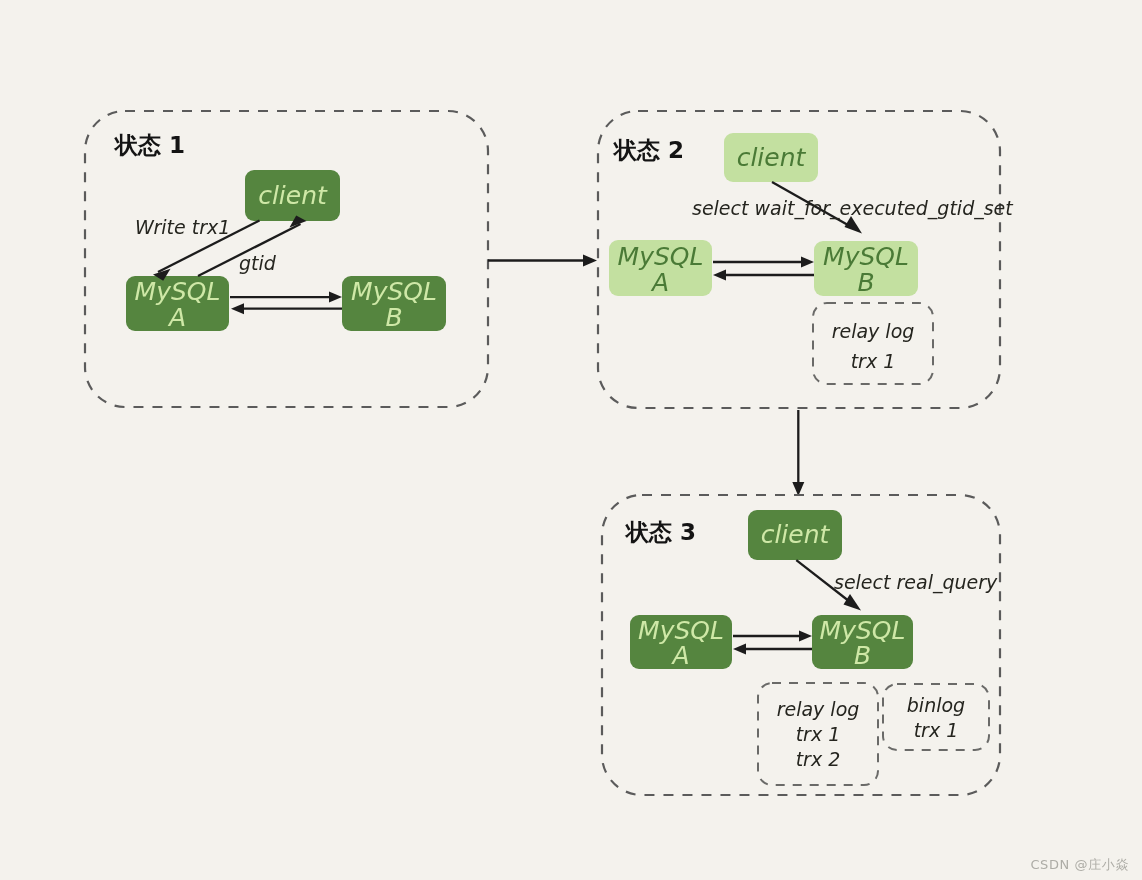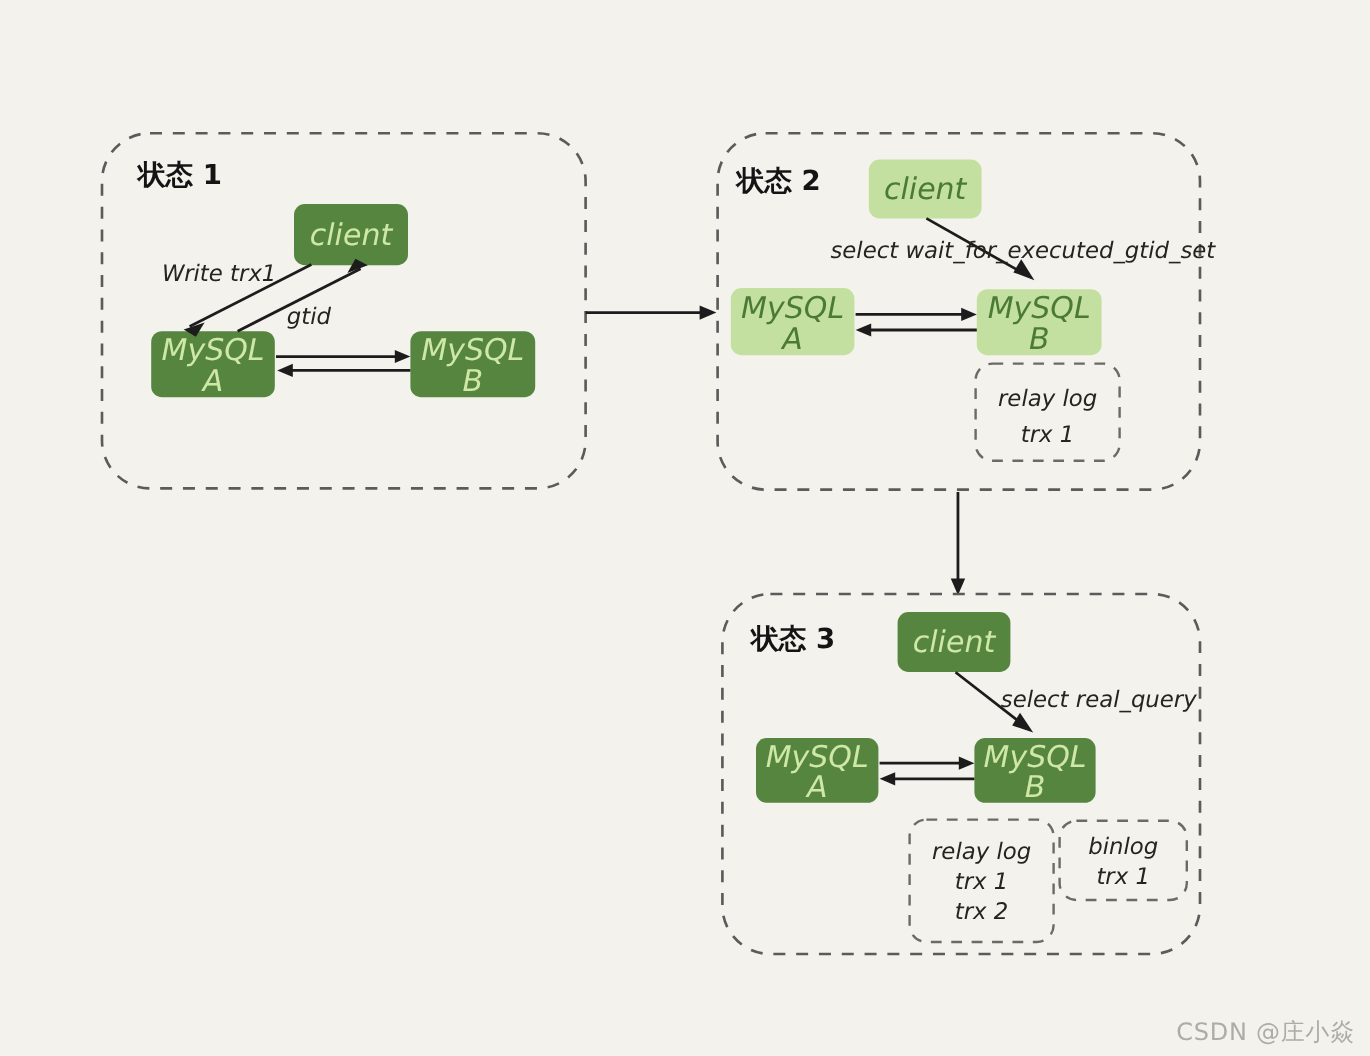--- a/index.html
+++ b/index.html
@@ -32,21 +32,21 @@
   .log-text{
     font-family:"DejaVu Sans", sans-serif;
     font-style:italic;font-size:19px;fill:#25251f;text-anchor:middle;
   }
   .panel-title{
     font-family:"DejaVu Sans", sans-serif;
     font-size:23px;fill:#141414;font-weight:700;
   }
   .wm{
     position:absolute;right:13px;bottom:6px;
-    color:#adaca6;font-size:20px;
+    color:#adaca6;font-size:13px;
     font-family:"DejaVu Sans", sans-serif;
     letter-spacing:0.6px;user-select:none;white-space:nowrap;
   }
 </style>
 </head>
 <body>
 
 <svg id="canvas" width="1142" height="880" viewBox="0 0 1142 880" xmlns="http://www.w3.org/2000/svg">
 
   <g>

